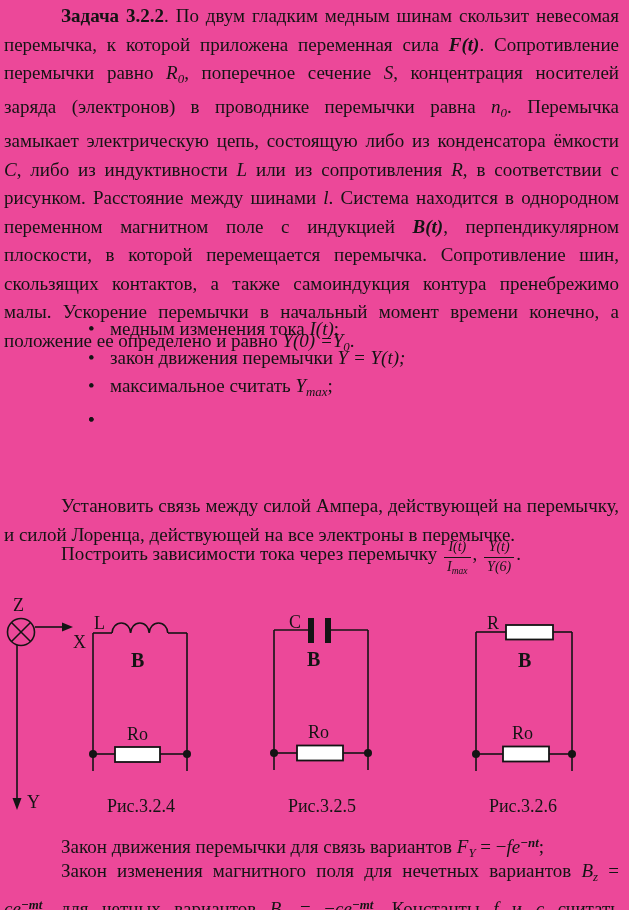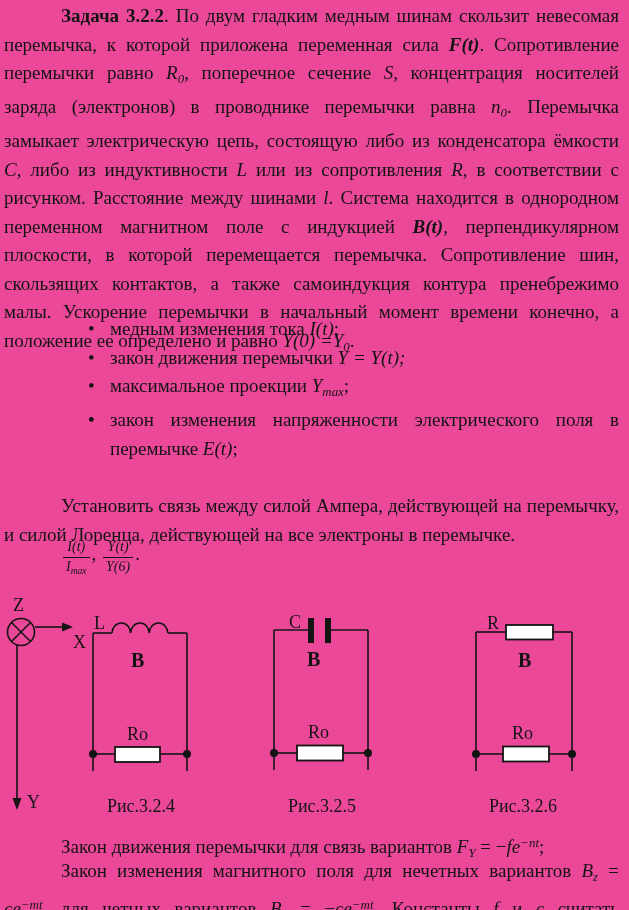--- a/index.html
+++ b/index.html
@@ -4,21 +4,21 @@
 <style>
   html,body{margin:0;padding:0;background:#fff;}
   .page{position:relative;width:629px;height:910px;background:#ec4899;overflow:hidden;
         font-family:"Liberation Serif", serif;color:#141414;}
   .tblock{position:absolute;left:4px;width:615px;font-size:19px;line-height:28.5px;}
   .justify{text-align:justify;}
   .indent{text-indent:57px;}
   .b{font-weight:700;}
   .i{font-style:italic;}
   .sub{font-size:68%;vertical-align:-0.28em;letter-spacing:0;}
-  .sup{font-size:68%;vertical-align:0.5em;}
+  .sup{font-size:68%;vertical-align:0.5em;font-weight:bold;}
   .bullets{position:absolute;left:4px;top:315px;width:615px;margin:0;padding:0;list-style:none;}
   .bullets li{position:relative;padding-left:106px;line-height:28.5px;font-size:19px;text-align:justify;}
   .bullets .marker{position:absolute;left:84px;top:0;font-size:19px;}
   .p3line{position:absolute;left:4px;top:536px;width:615px;padding-left:57px;box-sizing:border-box;
           font-size:19px;line-height:36px;}
   .frac{display:inline-block;vertical-align:-0.75em;text-align:center;font-size:14px;line-height:1.15;margin:0 2px;font-style:italic;}
   .frac .num{display:block;border-bottom:1.3px solid #141414;padding:0 3px 1px;}
   .frac .den{display:block;padding:1px 3px 0;}
   svg text{font-family:"Liberation Serif", serif;fill:#141414;}
   .wire{stroke:#141414;stroke-width:1.6;fill:none;}
@@ -33,28 +33,28 @@
 <body>
 
 <div class="page">
 
   <div class="tblock justify indent" style="top:2px;"><span class="b">Задача  3.2.2</span><span>. По двум гладким медным шинам скользит невесомая перемычка, к которой приложена переменная сила </span><span class="b i">F(t)</span><span>. Сопротивление перемычки равно </span><span class="i">R</span><span class="i sub">0</span><span>, поперечное сечение </span><span class="i">S</span><span>, концентрация носителей заряда (электронов) в проводнике перемычки равна </span><span class="i">n</span><span class="i sub">0</span><span>. Перемычка замыкает электрическую цепь, состоящую либо из конденсатора ёмкости </span><span class="i">C</span><span>, либо из индуктивности </span><span class="i">L</span><span> или из сопротивления </span><span class="i">R</span><span>, в соответствии с рисунком. Расстояние между шинами </span><span class="i">l</span><span>. Система находится в однородном переменном магнитном поле с индукцией </span><span class="b i">B(t)</span><span>, перпендикулярном плоскости, в которой перемещается перемычка. Сопротивление шин, скользящих контактов, а также самоиндукция контура пренебрежимо малы. Ускорение перемычки в начальный момент времени конечно, а положение ее определено и равно </span><span class="i">Y(0) =Y</span><span class="i sub">0</span><span>.</span></div>
 
 
   <ul class="bullets">
     <li><span class="marker">•</span><span><span>медным изменения тока </span><span class="i">I(t)</span><span>;</span></span></li>
     <li><span class="marker">•</span><span><span>закон движения перемычки </span><span class="i">Y = Y(t)</span><span class="i">;</span></span></li>
-    <li><span class="marker">•</span><span><span>максимальное проекции </span><span class="i">Y</span><span class="i sub">max</span><span>;</span></span></li>
+    <li><span class="marker">•</span><span><span>максимальное считать </span><span class="i">Y</span><span class="i sub">max</span><span>;</span></span></li>
     <li><span class="marker">•</span></li>
-    <li><span class="marker">•</span><span><span>закон изменения напряженности электрического поля в перемычке </span><span class="i">E(t)</span><span>;</span></span></li>
+    <li><span class="marker">•</span></li>
   </ul>
 
   <div class="tblock justify indent" style="top:468px;margin-top:24px;"><span>Установить связь между силой Ампера, действующей на перемычку,  и силой Лоренца, действующей на все электроны в перемычке.</span></div>
 
-  <div class="p3line"><span class="frac"><span class="num"><span class="i">I(t)</span></span><span class="den"><span class="i">I</span><span class="i sub">max</span></span></span><span>, </span><span class="frac"><span class="num"><span class="i">Y(t)</span></span><span class="den"><span class="i">Y(6)</span></span></span><span>.</span></div>
+  <div class="p3line"><span>Построить зависимости тока через перемычку </span><span class="frac"><span class="num"><span class="i">I(t)</span></span><span class="den"><span class="i">I</span><span class="i sub">max</span></span></span><span>, </span><span class="frac"><span class="num"><span class="i">Y(t)</span></span><span class="den"><span class="i">Y(6)</span></span></span><span>.</span></div>
 
   <svg width="629" height="226" style="position:absolute;left:0;top:592px;">
     <g transform="translate(0,-592)">
 
       <g>
         <text x="13" y="611" class="figlabel">Z</text>
         <g>
           <circle cx="21" cy="632" r="13.5" class="wire"></circle>
           <line x1="11.5" y1="622.5" x2="30.5" y2="641.5" class="wire"></line>
           <line x1="30.5" y1="622.5" x2="11.5" y2="641.5" class="wire"></line>

